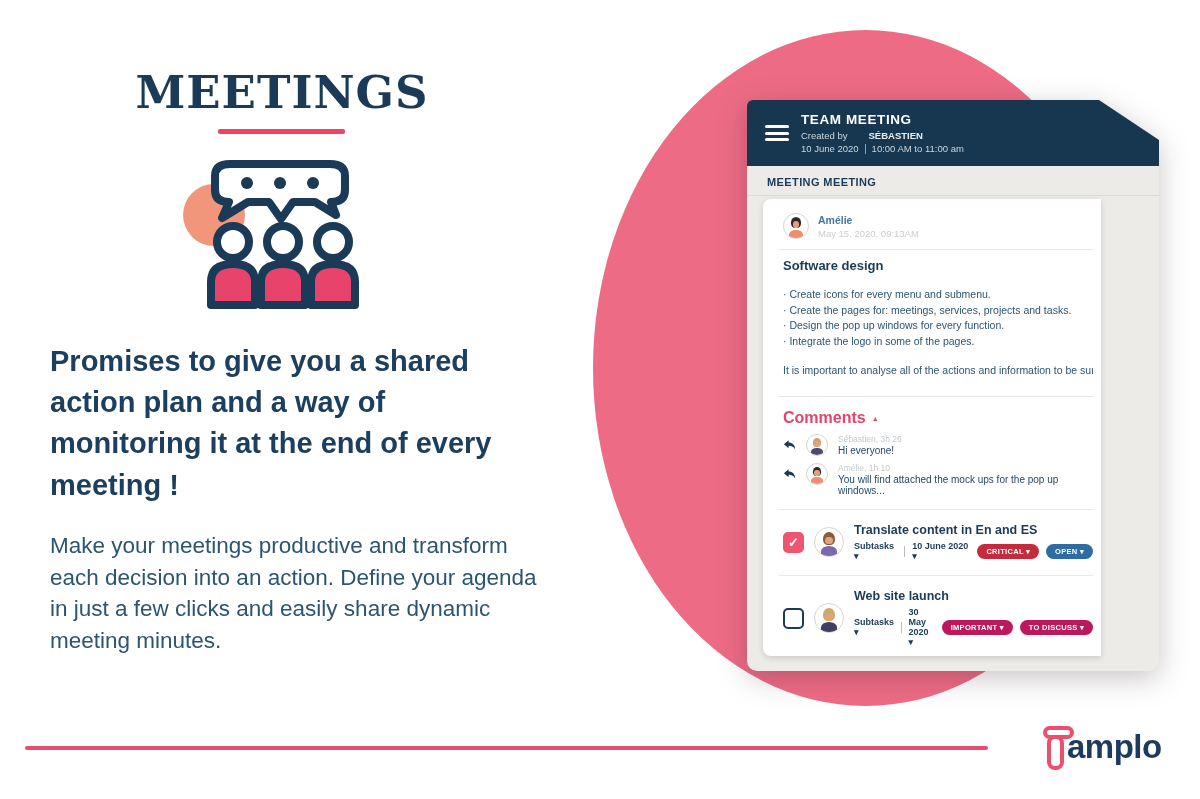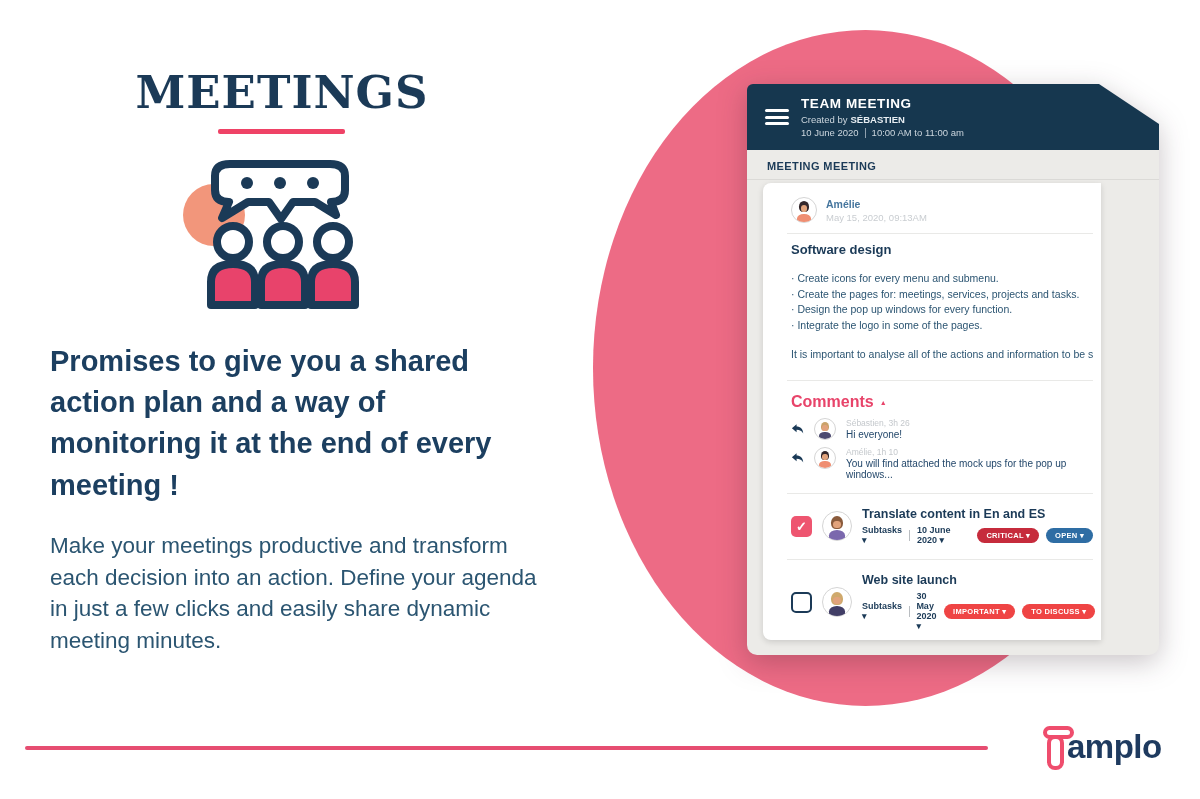--- a/index.html
+++ b/index.html
@@ -29,48 +29,48 @@
     font-size:22.5px; font-weight:400; color:#2b5571; line-height:1.4;
   }
 
   
   .rose-circle {
     position:absolute; left:593px; top:30px; width:545px; height:676px;
     border-radius:50%; background:#ed6b85;
   }
 
   
-  .app-window { position:absolute; left:747px; top:84px; width:412px;
+  .app-window { position:absolute; left:747px; top:100px; width:412px;
     filter:drop-shadow(0 7px 14px rgba(40,20,30,0.25)); }
   .app-header {
     position:relative; height:66px; background:#16374f;
     border-radius:6px 0 0 0; display:flex; align-items:center;
     clip-path:polygon(0 0, 352px 0, 412px 40px, 412px 66px, 0 66px);
   }
   .hamburger { width:24px; margin-left:18px; cursor:pointer; }
   .hamburger span { display:block; width:24px; height:3px; background:#fff; border-radius:2px; margin:3.5px 0; }
   .header-text { margin-left:12px; color:#fff; }
   .app-title { font-size:13.5px; font-weight:bold; letter-spacing:0.6px; }
   .app-sub { font-size:9.5px; color:#ccd6de; margin-top:2.5px; display:flex; align-items:center; }
-  .app-sub b { color:#e8eef3; margin-left:3px; }
+  .app-sub b { color:#e8eef3; margin-left:21px; }
   .vdiv { display:inline-block; width:1px; height:10px; background:#8fa0ae; margin:0 6px; }
 
   .app-body {
     width:412px; height:505px; background:#ecebe8;
     border-radius:0 0 10px 10px; position:relative;
   }
   .agenda-bar {
     padding:10px 0 0 20px; height:30px; font-size:11px; font-weight:bold;
     color:#1b3a57; letter-spacing:0.4px; border-bottom:1px solid rgba(0,0,0,0.07);
   }
   .card {
     position:absolute; left:16px; top:33px; width:338px; height:457px;
     background:#fff; border-radius:8px 0 0 8px;
     box-shadow:0 2px 6px rgba(0,0,0,0.14);
-    padding:14px 8px 0 28px; overflow:hidden;
+    padding:14px 8px 0 20px; overflow:hidden;
   }
   .post-head { display:flex; align-items:center; gap:9px; }
   .author-name { font-size:10.5px; font-weight:bold; color:#46769e; }
   .post-date { font-size:9.5px; color:#c9cdd1; margin-top:2px; }
   .divider { height:1px; background:#e9e9e7; margin:10px 0 0 -4px; }
   .post-title { font-size:13px; font-weight:bold; color:#1b3a57; margin-top:8px; }
   .bullet { font-size:10.5px; color:#2c5572; line-height:15.5px; }
   .bullets { margin-top:14px; }
   .note { font-size:10.5px; color:#2c5572; margin-top:15px; white-space:nowrap; overflow:hidden; }
 
@@ -89,21 +89,21 @@
   .checkbox.checked { background:#ee5570; color:#fff; font-size:13px; font-weight:bold; }
   .checkbox.empty { background:#fff; border:2.5px solid #1b3a57; }
   .task-title { font-size:12.5px; font-weight:bold; color:#1b3a57; }
   .task-meta { display:flex; align-items:center; gap:7px; margin-top:4px; }
   .meta-dd { font-size:9px; font-weight:600; color:#1b3a57; cursor:pointer; }
   .meta-sep { width:1px; height:11px; background:#b9bdc1; }
   .badge { padding:3px 9px; border-radius:10px; color:#fff; font-size:7.5px;
     font-weight:bold; letter-spacing:0.3px; cursor:pointer; white-space:nowrap; }
   .badge-red { background:#c62b3c; }
   .badge-blue { background:#2e6da4; }
-  .badge-orange { background:#ef4444; }
+  .badge-orange { background:#be185d; }
 
   
   .avatar { position:relative; border-radius:50%; background:#fff;
     border:1px solid #d5d5d5; overflow:hidden; flex-shrink:0; }
   .avatar .hair { position:absolute; top:13%; left:29%; width:42%; height:46%;
     border-radius:50% 50% 42% 42%; background:var(--hair); }
   .avatar .face { position:absolute; top:31%; left:37%; width:26%; height:27%;
     border-radius:50%; background:#e2a37c; }
   .avatar .shirt { position:absolute; bottom:-6%; left:21%; width:58%; height:40%;
     border-radius:48% 48% 0 0; background:var(--shirt); }

